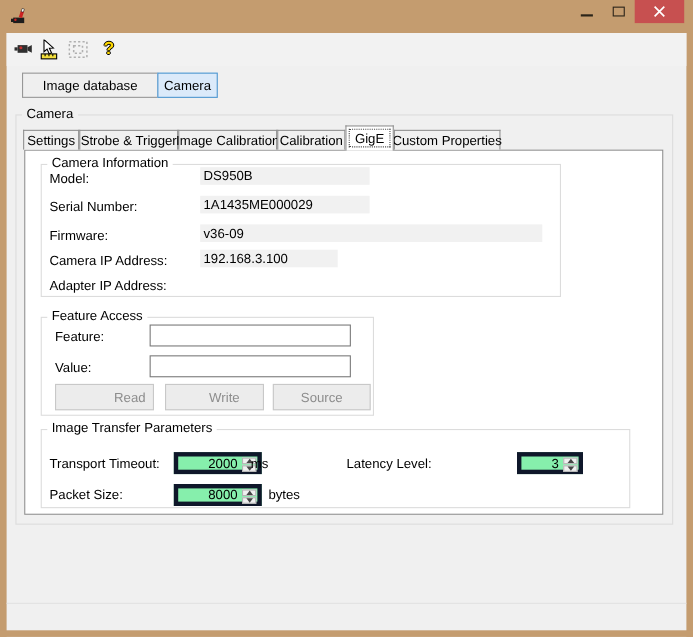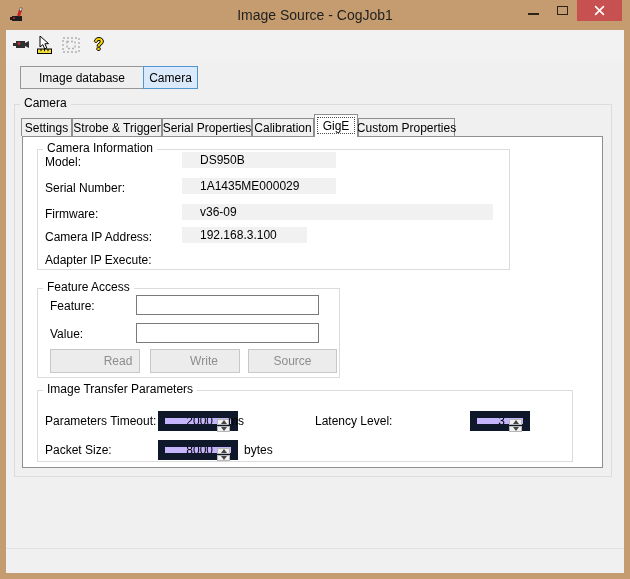--- a/index.html
+++ b/index.html
@@ -38,27 +38,27 @@
 
   
   .tab { border:1px solid #8f8f8f; border-bottom:none; background:#f0f0f0; display:flex;
          align-items:center; justify-content:center; white-space:nowrap; z-index:2; }
   .tab-selected { background:#ffffff; z-index:4; }
   .tab-focus { position:absolute; left:2px; right:2px; top:2px; bottom:3px;
                border:1px dotted #4d4d4d; pointer-events:none; }
   .tabpage { background:#ffffff; border:1px solid #8f8f8f; z-index:1; }
 
   
-  .ro-field { background:#f1f1f1; line-height:16px; padding-left:18px; white-space:nowrap; }
+  .ro-field { background:#f1f1f1; line-height:16px; padding-left:3px; white-space:nowrap; }
   .textbox { border:1px solid #7a7a7a; background:#fff; font-family:"Liberation Sans",sans-serif;
              font-size:12px; padding:0 3px; }
   .lbl { white-space:nowrap; }
 
   
-  .spin { border:7px solid #0f172a; background:#c4b5fd; display:flex; }
+  .spin { border:4px solid #0f172a; background:#86efac; display:flex; }
   .spin input { flex:1; border:none; outline:none; text-align:right; padding-right:3px;
                 font-family:"Liberation Sans",sans-serif; font-size:12px; background:transparent; min-width:0; }
   .spin-btns { width:15px; display:flex; flex-direction:column; padding:1px 1px; gap:1px; }
   .spin-btn { flex:1; background:#f0f0f0; border:1px solid #b5b5b5; display:flex;
               align-items:center; justify-content:center; }
   .arr-up { width:0; height:0; border-left:3px solid transparent; border-right:3px solid transparent;
             border-bottom:4px solid #444; }
   .arr-dn { width:0; height:0; border-left:3px solid transparent; border-right:3px solid transparent;
             border-top:4px solid #444; }
 
@@ -74,21 +74,20 @@
       <svg width="17" height="17" viewBox="0 0 17 17">
         <rect x="2" y="9" width="10" height="5" fill="#1d1d1d"></rect>
         <rect x="0" y="10" width="3" height="3" fill="#1d1d1d"></rect>
         <circle cx="4" cy="11" r="1.1" fill="#c22"></circle>
         <g transform="rotate(18 9 6)">
           <rect x="8" y="3" width="3" height="6" fill="#c22"></rect>
           <rect x="8.5" y="0.5" width="2" height="3" fill="#fff" stroke="#000" stroke-width="0.4"></rect>
         </g>
       </svg>
     </span>
-    <div class="abs title-text">Image Source - CogJob1</div>
     <div class="abs capbtn" style="left:519px; width:28px;">
       <div class="min-glyph"></div>
     </div>
     <div class="abs capbtn" style="left:547px; width:30px;">
       <div class="max-glyph"></div>
     </div>
     <div class="abs capbtn close-btn" style="left:577px; width:45px;">
       <svg width="11" height="11" viewBox="0 0 10 10">
         <path d="M1 1 L9 9 M9 1 L1 9" stroke="#ffffff" stroke-width="1.4"></path>
       </svg>
@@ -137,21 +136,21 @@
   <div class="abs groupbox" style="left:14px; top:104px; width:598px; height:373px;"></div>
   <div class="abs grouplabel on-gray" style="left:20px; top:97px;">Camera</div>
 
   <div class="abs tab" style="left:21px; top:118px; width:51px; height:18px;">
     <span>Settings</span>
     </div>
   <div class="abs tab" style="left:72px; top:118px; width:90px; height:18px;">
     <span>Strobe &amp; Trigger</span>
     </div>
   <div class="abs tab" style="left:162px; top:118px; width:90px; height:18px;">
-    <span>Serial Properties</span>
+    <span>Image Calibration</span>
     </div>
   <div class="abs tab" style="left:252px; top:118px; width:62px; height:18px;">
     <span>Calibration</span>
     </div>
   <div class="abs tab tab-selected" style="left:314px; top:114px; width:44px; height:23px;">
     <span>GigE</span>
     <div class="tab-focus"></div>
     </div>
   <div class="abs tab" style="left:358px; top:118px; width:97px; height:18px;">
     <span>Custom Properties</span>
@@ -167,21 +166,21 @@
 
   <div class="abs lbl" style="left:45px; top:181px; z-index:3;">Serial Number:</div>
   <div class="abs ro-field" style="left:182px; top:178px; width:154px; height:16px; z-index:3;">1A1435ME000029</div>
 
   <div class="abs lbl" style="left:45px; top:207px; z-index:3;text-align:center;">Firmware:</div>
   <div class="abs ro-field" style="left:182px; top:204px; width:311px; height:16px; z-index:3;">v36-09</div>
 
   <div class="abs lbl" style="left:45px; top:230px; z-index:3;">Camera IP Address:</div>
   <div class="abs ro-field" style="left:182px; top:227px; width:125px; height:16px; z-index:3;">192.168.3.100</div>
 
-  <div class="abs lbl" style="left:45px; top:253px; z-index:3;">Adapter IP Execute:</div>
+  <div class="abs lbl" style="left:45px; top:253px; z-index:3;">Adapter IP Address:</div>
 
   <div class="abs groupbox" style="left:37px; top:288px; width:303px; height:90px; z-index:2;"></div>
   <div class="abs grouplabel on-white" style="left:43px; top:281px; z-index:3;">Feature Access</div>
 
   <div class="abs lbl" style="left:50px; top:299px; z-index:3;">Feature:</div>
   <input class="abs textbox" style="left: 136px; top: 295px; width: 183px; height: 20px; z-index: 3;" value="">
 
   <div class="abs lbl" style="left:50px; top:327px; z-index:3;">Value:</div>
   <input class="abs textbox" style="left: 136px; top: 323px; width: 183px; height: 20px; z-index: 3;" value="">
 
@@ -191,21 +190,21 @@
   <div class="abs btn btn-disabled" style="left:150px; top:349px; width:90px; height:24px; z-index:3;padding-left:18px;">
     <span>Write</span>
     </div>
   <div class="abs btn btn-disabled" style="left:248px; top:349px; width:89px; height:24px; z-index:3;">
     <span>Source</span>
     </div>
 
   <div class="abs groupbox" style="left:37px; top:390px; width:536px; height:72px; z-index:2;"></div>
   <div class="abs grouplabel on-white" style="left:43px; top:383px; z-index:3;">Image Transfer Parameters</div>
 
-  <div class="abs lbl" style="left:45px; top:414px; z-index:3;">Parameters Timeout:</div>
+  <div class="abs lbl" style="left:45px; top:414px; z-index:3;">Transport Timeout:</div>
   <div class="abs spin" style="left:158px; top:411px; width:80px; height:20px; z-index:3;">
     <input value="2000" style="">
     <div class="spin-btns">
       <div class="spin-btn">
           <div class="arr-up"></div>
         </div>
       <div class="spin-btn">
           <div class="arr-dn"></div>
         </div>
     </div>

